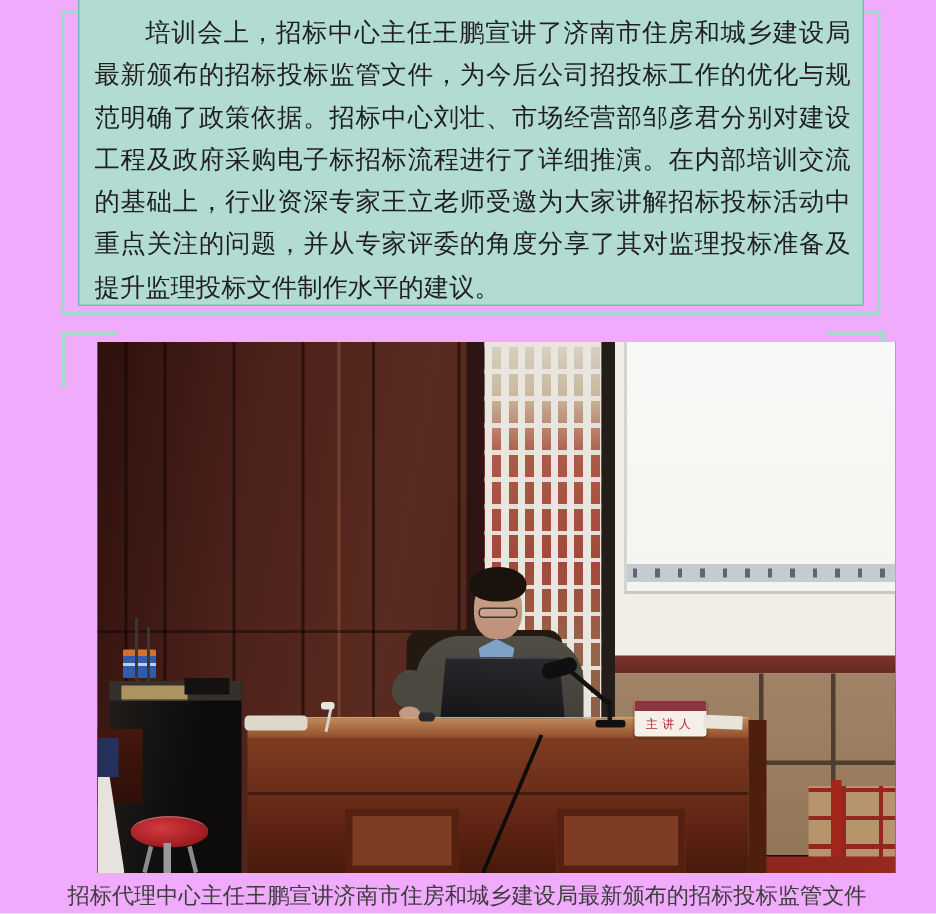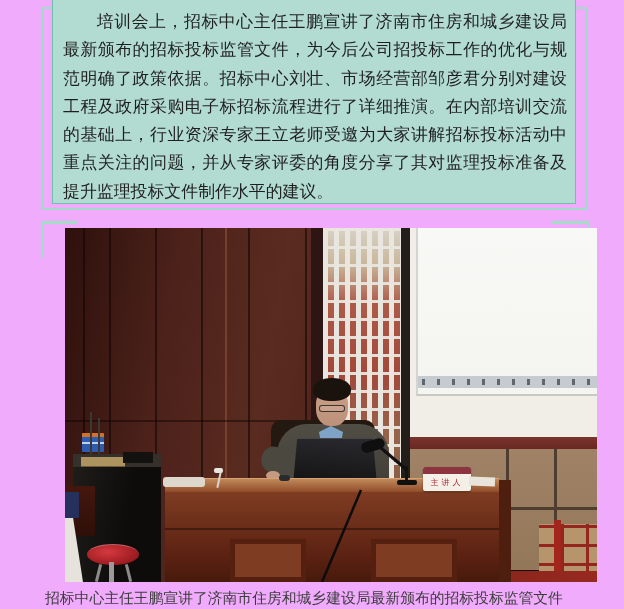--- a/index.html
+++ b/index.html
@@ -191,15 +191,15 @@
     <div class="abs" id="ant2"></div>
     <div class="abs" id="sdesk"></div>
     <div class="abs" id="bluebox"></div>
     <div class="abs" id="wedge"></div>
     <div class="abs" id="stool-top"></div>
     <div class="abs" id="stool-col"></div>
     <div class="abs" id="stool-leg-l"></div>
     <div class="abs" id="stool-leg-r"></div>
   </div>
 
-  <div class="abs" id="caption">招标中心主任王鹏宣讲了济南市住房和城乡建设局最新颁布的招标投标监管文件</div>
+  <div class="abs" id="caption">招标代理中心主任王鹏宣讲济南市住房和城乡建设局最新颁布的招标投标监管文件</div>
 
 </div>
 
 </body></html>

